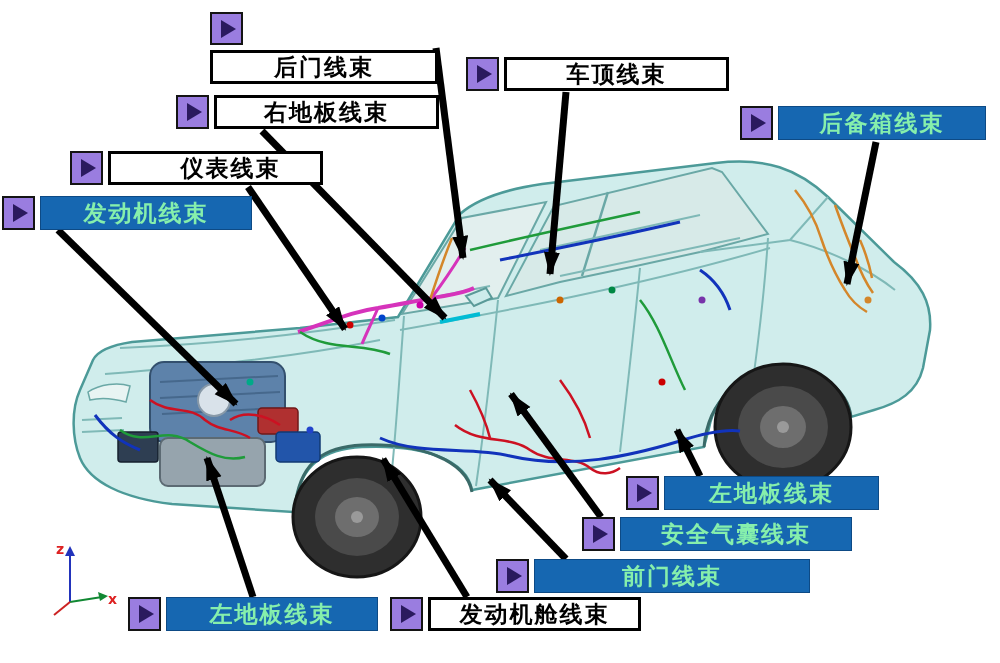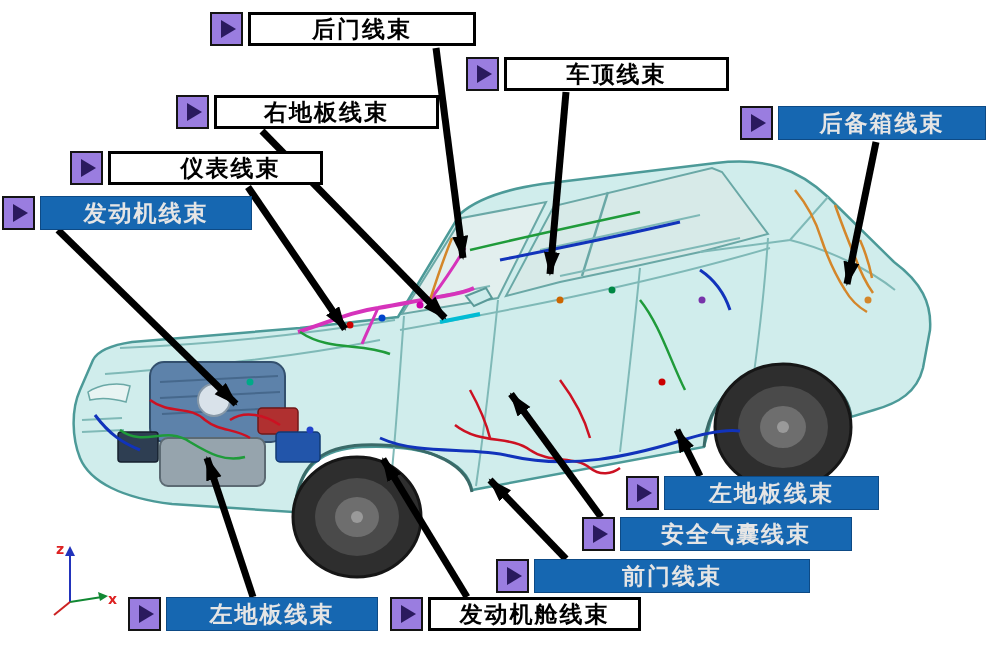--- a/index.html
+++ b/index.html
@@ -16,21 +16,21 @@
   }
   .tri{
     width:0;height:0;border-left:15px solid #2a1a5e;
     border-top:9px solid transparent;border-bottom:9px solid transparent;margin-left:3px;
   }
   .box{
     height:34px;box-sizing:border-box;display:flex;align-items:center;justify-content:center;
     font-weight:bold;font-size:23px;letter-spacing:2px;white-space:nowrap;padding:0 10px;
   }
   .white .box{background:#ffffff;border:3px solid #000000;color:#000000;}
-  .blue .box{background:#1667b1;border:1px solid #0d4a85;color:#e5e5e5;}
+  .blue .box{background:#1667b1;border:1px solid #0d4a85;color:#86efac;}
 </style>
 </head>
 <body>
 
 <div class="stage">
 
   <svg class="diagram-svg" viewBox="0 0 1000 663">
     <defs>
       <marker id="ah" markerUnits="userSpaceOnUse" markerWidth="30" markerHeight="22" refX="22" refY="8" orient="auto">
         <path d="M0,0 L24,8 L0,16 Z" fill="#000000"></path>
@@ -162,21 +162,21 @@
       <line x1="70" y1="602" x2="70" y2="552" stroke="#2233bb" stroke-width="2"></line>
       <path d="M70,546 l-5,10 h10 z" fill="#2233bb"></path>
       <text x="56" y="554" fill="#dd2222" font-size="14" font-weight="bold">z</text>
       <line x1="70" y1="602" x2="102" y2="597" stroke="#118833" stroke-width="2"></line>
       <path d="M108,596 l-10,-4 l2,9 z" fill="#118833"></path>
       <text x="108" y="604" fill="#dd2222" font-size="14" font-weight="bold">x</text>
       <line x1="70" y1="602" x2="54" y2="615" stroke="#cc2222" stroke-width="2"></line>
     </g>
   </svg>
 
-  <div class="label white" style="left:210px;top:12px;">
+  <div class="label white" style="left:210px;top:12px;flex-direction:column;">
     <span class="picon">
         <span class="tri"></span>
       </span>
     <span class="box" style="min-width:228px;">后门线束</span>
   </div>
 
   <div class="label white" style="left:466px;top:57px;border-radius:14px;">
     <span class="picon">
         <span class="tri"></span>
       </span>

